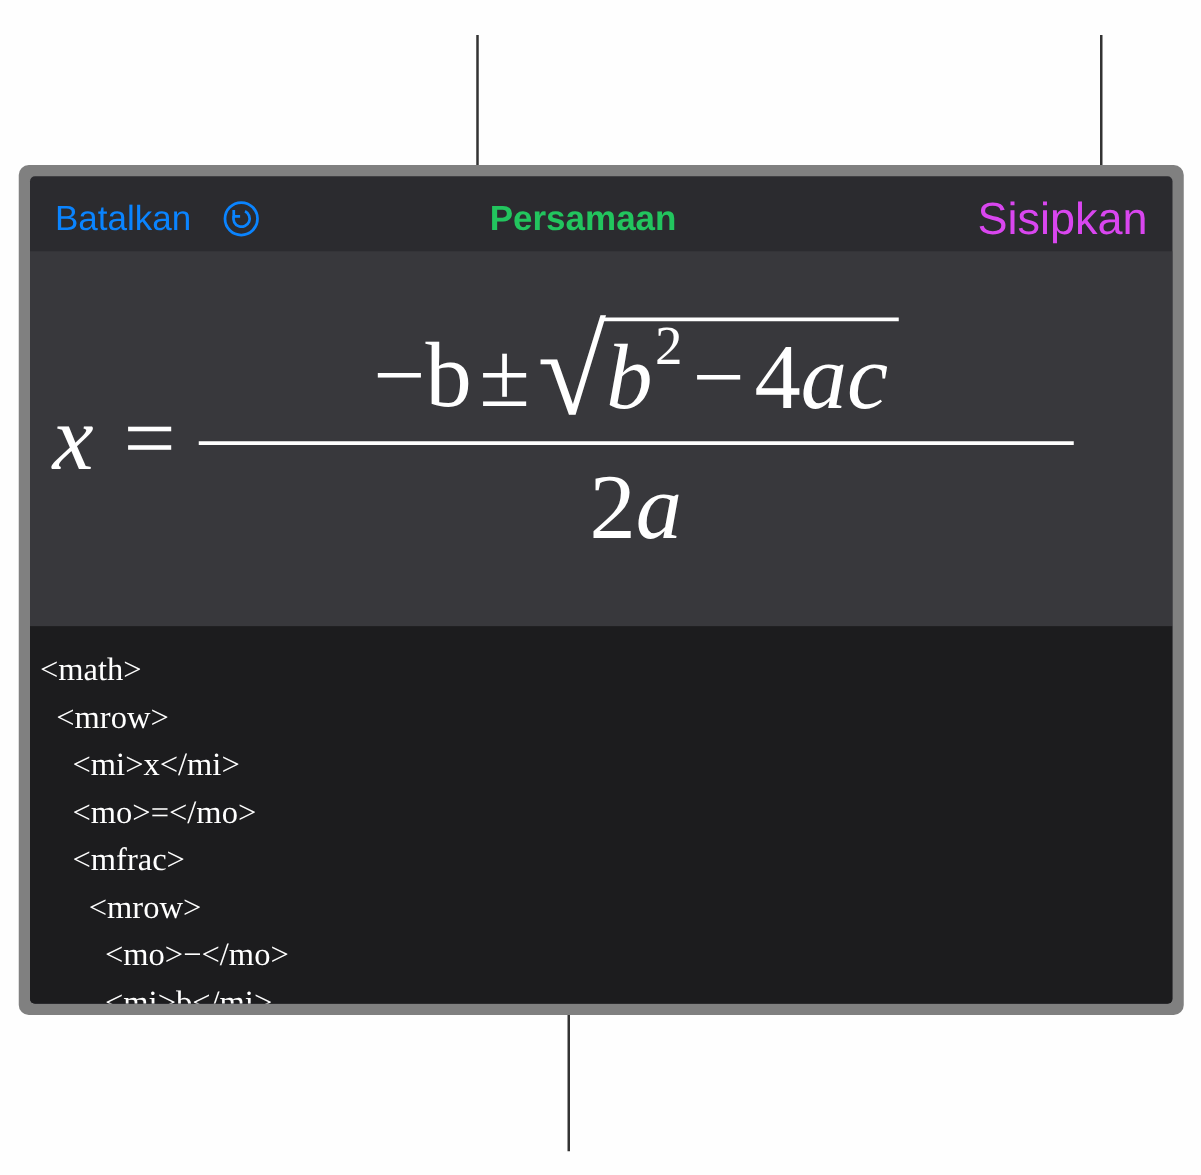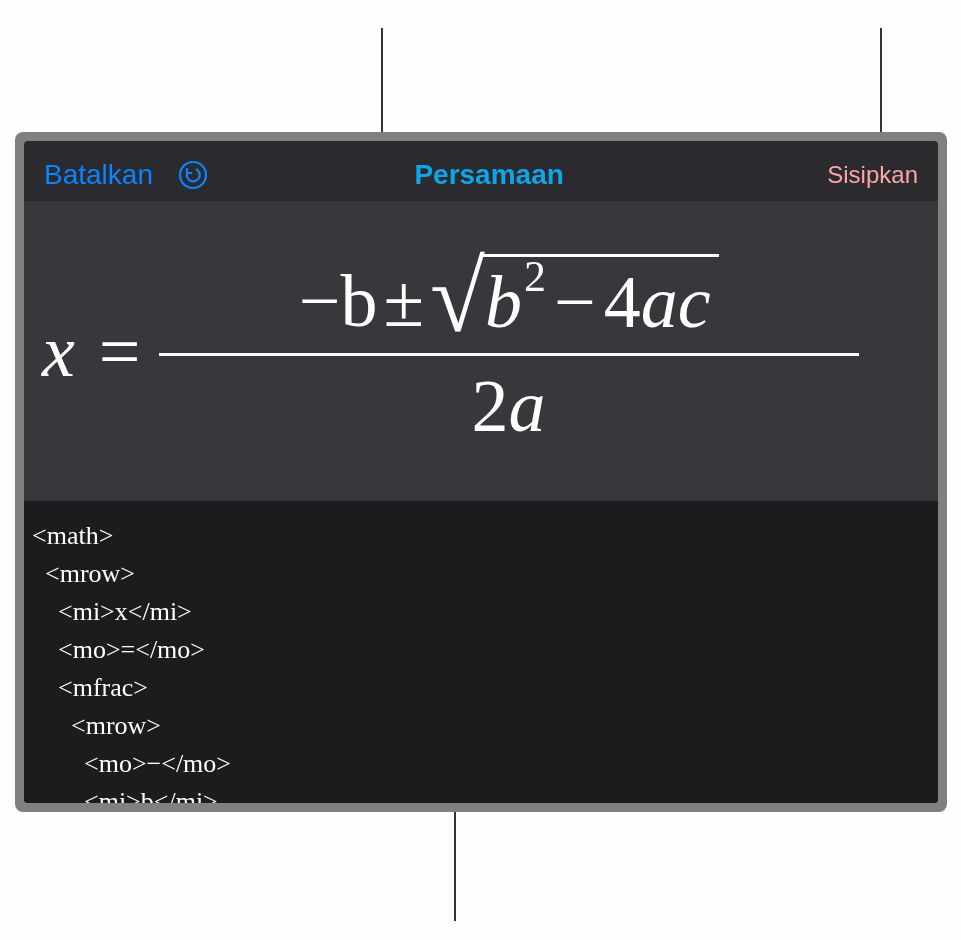--- a/index.html
+++ b/index.html
@@ -74,28 +74,28 @@
       display: flex;
       align-items: center;
       justify-content: center;
       background: none;
       border: none;
       cursor: pointer;
     }
     .title {
       flex: 1;
       text-align: center;
-      color: #0ea5e9;
+      color: #22c55e;
       font-size: 28px;
       font-weight: 600;
       margin-left: -60px;
     }
     .btn-insert {
-      color: #fca5a5;
-      font-size: 24px;
+      color: #d946ef;
+      font-size: 36px;
       font-weight: 400;
       background: none;
       border: none;
       cursor: pointer;
     }
     .preview {
       background: #38383c;
       color: #ffffff;
       display: flex;
       align-items: center;

